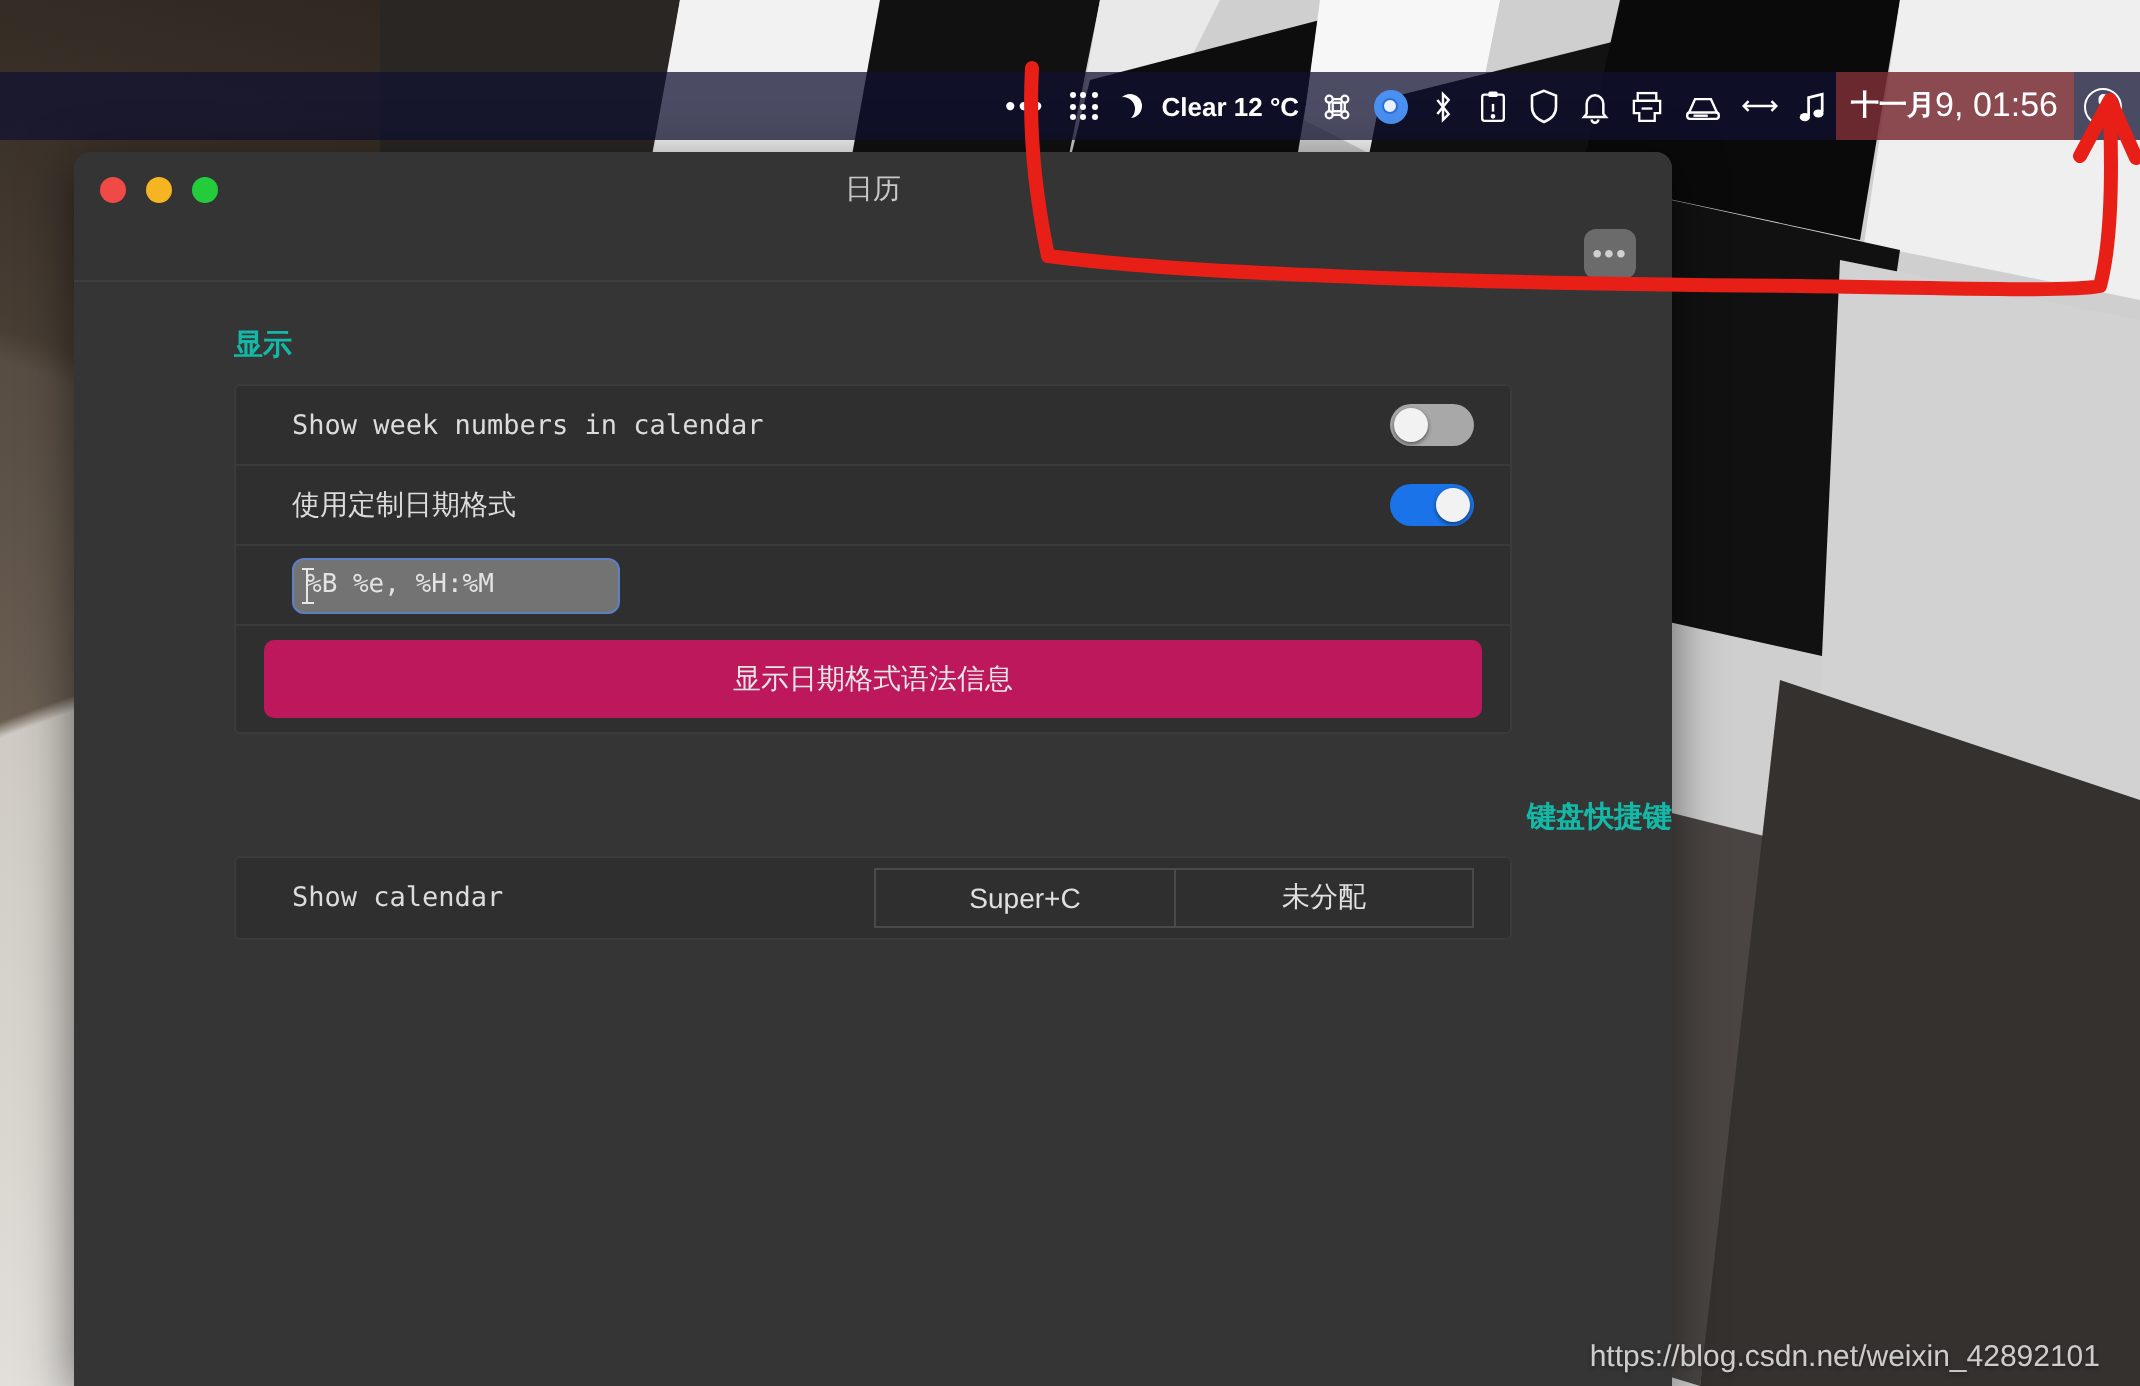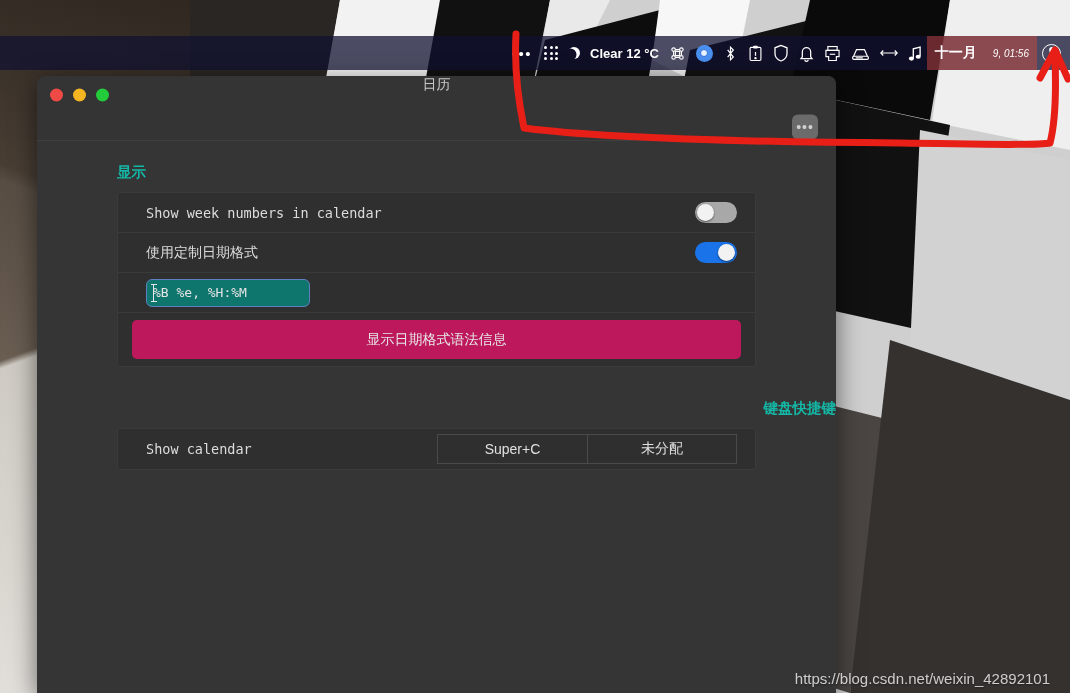--- a/index.html
+++ b/index.html
@@ -86,24 +86,24 @@
     background: #4a90f0;
     display: flex; align-items: center; justify-content: center;
   }
   .chrome-dot b {
     display:block; width: 8px; height: 8px; border-radius: 50%;
     background: #eaf2ff; border: 1.5px solid #2d6fd8;
   }
   .date-hl {
     background: rgba(220,70,60,0.45);
     height: 34px;
-    display: flex; align-items: center; padding: 0 8px; gap: 16px;
+    display: flex; align-items: center; padding: 0 8px; gap: 0;
   }
   .date-hl .mon { font-weight: bold; font-size: 14px; }
-  .date-hl .clk { font-size: 10px; font-style: italic; }
+  .date-hl .clk { font-size: 17px; }
   .avatar-ic {
     width: 19px; height: 19px;
     border-radius: 50%;
     border: 1.6px solid #fff;
     position: relative; overflow: hidden;
   }
   .avatar-ic::before{
     content:""; position:absolute; left:50%; top:2.6px; transform:translateX(-50%);
     width:5.5px; height:5.5px; border-radius:50%; background:#fff;
   }
@@ -121,21 +121,21 @@
     background: #353535;
     border-radius: 8px 8px 0 0;
     box-shadow: 0 6px 26px rgba(0,0,0,.55);
     overflow: hidden;
     z-index: 30;
   }
   #titlebar {
     height: 37px;
     background: #343434;
     position: relative;
-    display: flex; align-items: flex-start; justify-content: center;
+    display: flex; align-items: center; justify-content: center;
     border-radius: 8px 8px 0 0;
   }
   .traffic {
     position: absolute; left: 13px; top: 50%; transform: translateY(-50%);
     display: flex; gap: 10px;
   }
   .tl { width: 13px; height: 13px; border-radius: 50%; }
   .tl-close { background: #f04a46; }
   .tl-min { background: #f5b422; }
   .tl-max { background: #22cc3a; }
@@ -208,21 +208,21 @@
     box-shadow: 0 1px 2px rgba(0,0,0,.5);
   }
   .switch.off { background: #a8a8a8; }
   .switch.off .knob { left: 2px; }
   .switch.on { background: #1a73e8; }
   .switch.on .knob { left: 23px; }
 
   
   .fmt-input {
     width: 164px; height: 28px;
-    background: #0f766e;
+    background: #737373;
     border: 1.6px solid #5e7fc0;
     border-radius: 6px;
     color: #e3e3e3;
     font-family: "DejaVu Sans Mono", "Liberation Mono", monospace;
     font-size: 13px;
     padding: 0 6px;
     outline: none;
     position: relative;
   }
   .input-wrap { position: relative; display: inline-block; }

